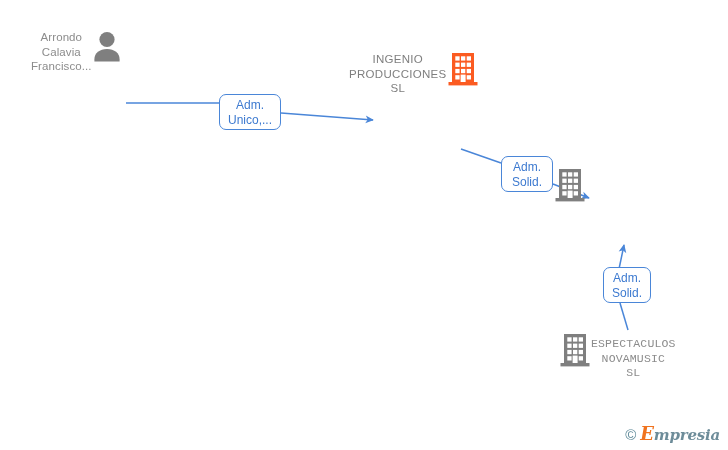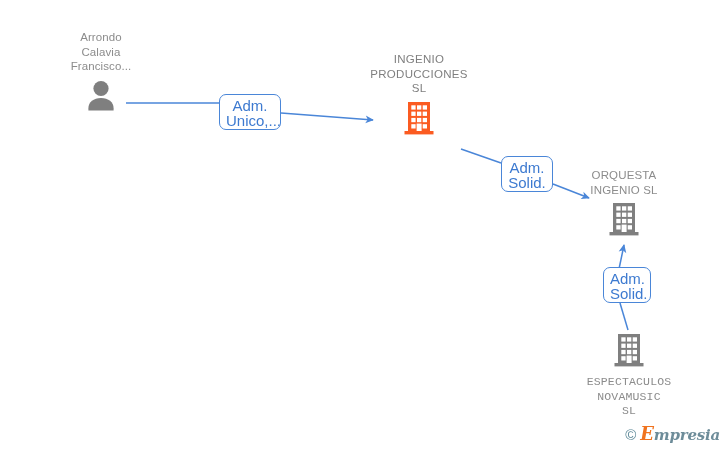--- a/index.html
+++ b/index.html
@@ -33,22 +33,21 @@
     width: 728px;
     height: 450px;
     z-index: 1;
   }
 
   
   .node {
     position: absolute;
     z-index: 3;
     display: flex;
-    flex-direction: column;
-    align-items: center;
+    flex-direction: row;
     width: 140px;
     margin-left: -70px;
   }
   .node-label {
     color: #8c8c8c;
     font-size: 11.5px;
     line-height: 14.5px;
     text-align: center;
     letter-spacing: 0.15px;
     white-space: pre-line;
@@ -70,21 +69,21 @@
 
   
   .edge-label {
     position: absolute;
     z-index: 4;
     box-sizing: border-box;
     border: 1.3px solid #4a86d8;
     border-radius: 7px;
     background: #ffffff;
     color: #3d7ad0;
-    font-size: 15px;
+    font-size: 12px;
     line-height: 15px;
     text-align: center;
     padding: 3px 6px 12px 6px;
     white-space: pre-line;
     user-select: none;
   }
 
   
   .watermark {
     position: absolute;
@@ -173,22 +172,20 @@
         <rect x="14.0" y="16.9" width="4.3" height="4.3" fill="#ffffff"></rect>
         <rect x="19.7" y="16.9" width="4.3" height="4.3" fill="#ffffff"></rect>
         <rect x="8.3" y="23.2" width="4.3" height="4.3" fill="#ffffff"></rect>
         <rect x="19.7" y="23.2" width="4.3" height="4.3" fill="#ffffff"></rect>
         <rect x="13.6" y="22.6" width="5.0" height="7.4" fill="#ffffff"></rect>
       </svg>
     </span>
   </div>
 
   <div class="node label-above" style="left:624px; top:168px;">
-    <div class="node-label">ORQUESTA
-INGENIO  SL</div>
     <span class="node-icon">
       <svg width="32" height="34" viewBox="0 0 32 34" xmlns="http://www.w3.org/2000/svg">
         <rect x="5" y="1" width="22" height="29" fill="#7f7f7f"></rect>
         <rect x="1.5" y="30" width="29" height="3.4" fill="#7f7f7f"></rect>
         <rect x="8.3" y="4.3" width="4.3" height="4.3" fill="#ffffff"></rect>
         <rect x="14.0" y="4.3" width="4.3" height="4.3" fill="#ffffff"></rect>
         <rect x="19.7" y="4.3" width="4.3" height="4.3" fill="#ffffff"></rect>
         <rect x="8.3" y="10.6" width="4.3" height="4.3" fill="#ffffff"></rect>
         <rect x="14.0" y="10.6" width="4.3" height="4.3" fill="#ffffff"></rect>
         <rect x="19.7" y="10.6" width="4.3" height="4.3" fill="#ffffff"></rect>

